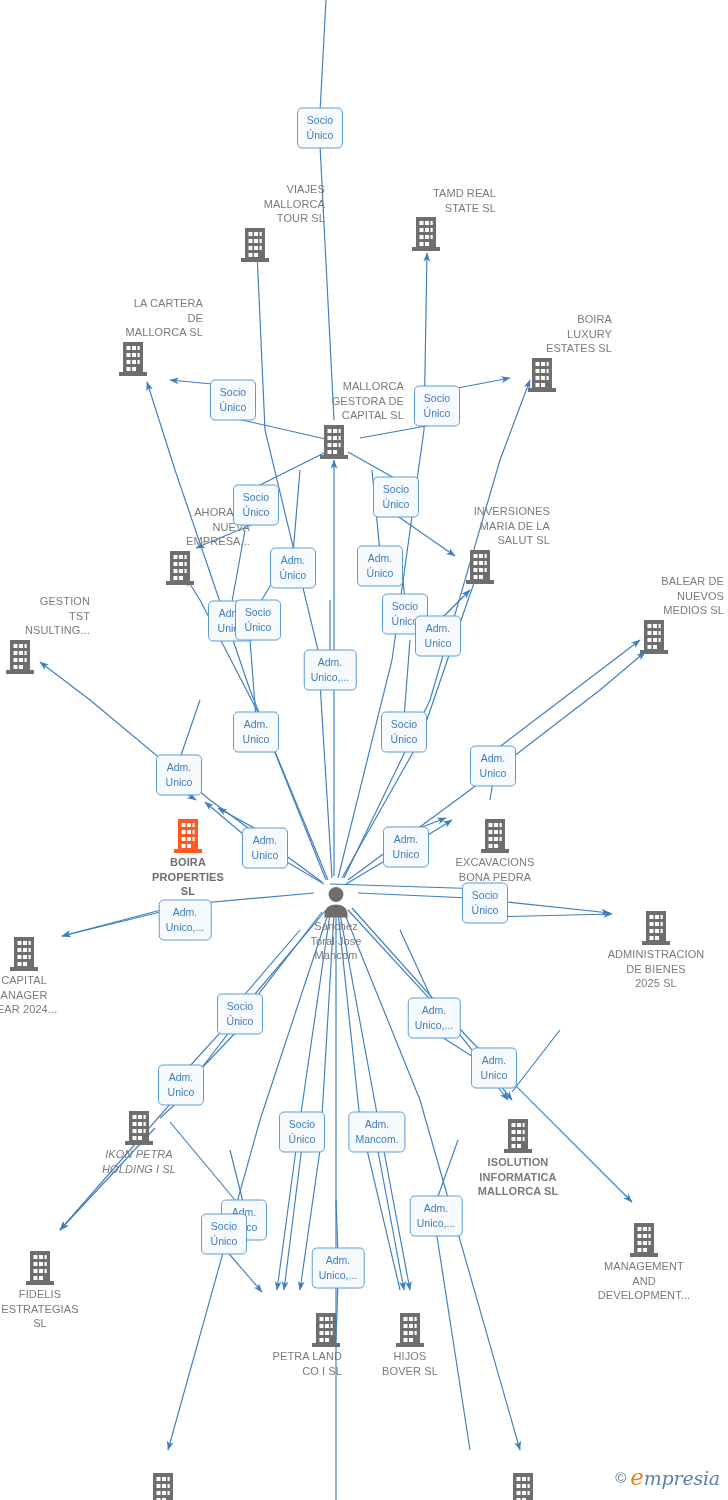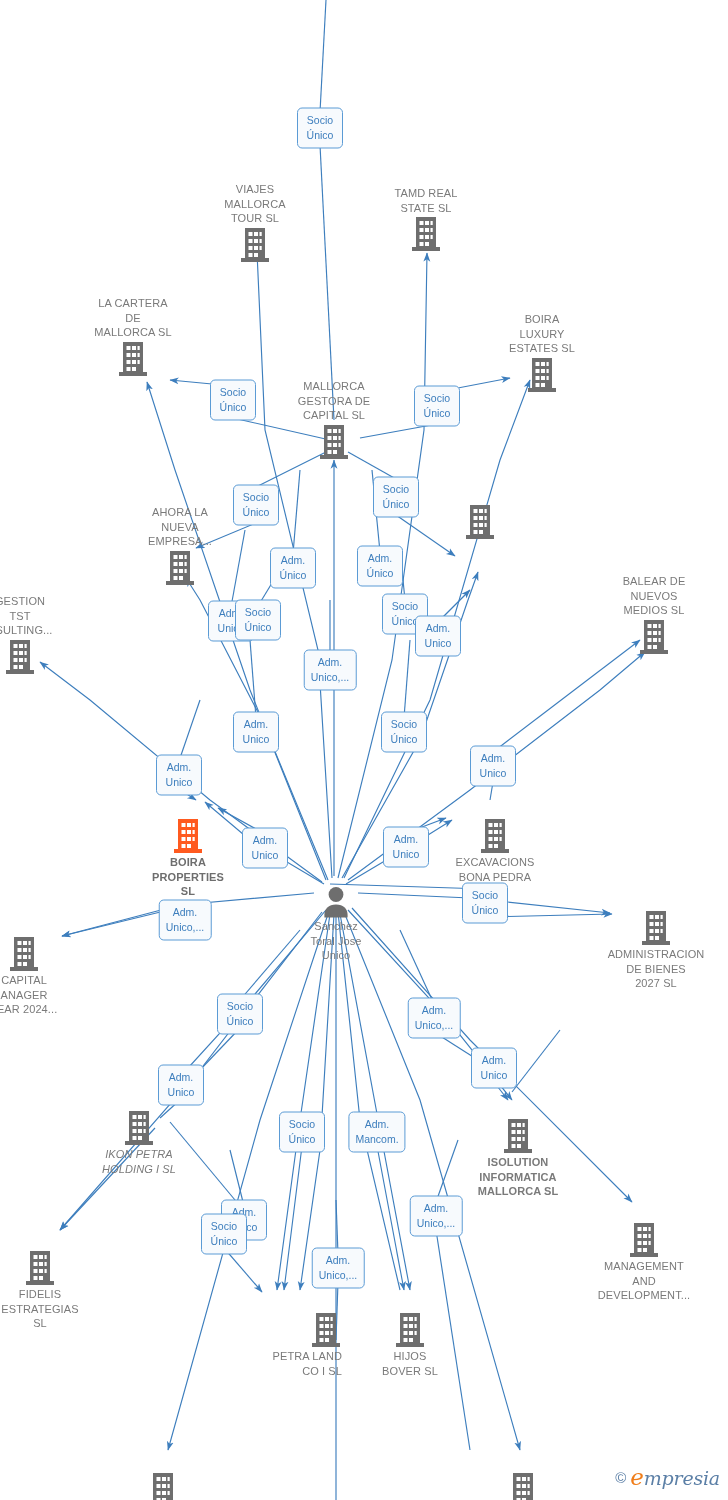--- a/index.html
+++ b/index.html
@@ -12,21 +12,21 @@
   svg.edges{position:absolute;left:0;top:0;width:728px;height:1500px;pointer-events:none;}
 
   
   .node{position:absolute;transform:translate(-50%,0);text-align:center;width:140px;}
   .node .glyph{display:block;margin:0 auto;line-height:0;}
   .node .cap{
     display:block;font-size:11px;line-height:14.5px;color:#7a7a7a;
     letter-spacing:.1px;white-space:pre-line;
   }
   .node.below .cap{margin-top:1px;}
-  .node.above .cap{margin-bottom:1px;}
+  .node.above .cap{margin-bottom:1px;text-align:right;}
   .node.highlight .cap{color:#6e6e6e;font-weight:bold;}
 
   
   .chip{
     position:absolute;transform:translate(-50%,-50%);
     box-sizing:border-box;
     background:#f7fafd;border:1px solid #5b9bd5;border-radius:5px;
     color:#3d7ebd;font-size:10.5px;line-height:15px;
     padding:4px 6px 5px;text-align:center;white-space:pre-line;
     min-width:46px;
@@ -257,20 +257,23 @@
               <rect x="20.5" y="12" width="2.2" height="4"></rect>
               <rect x="9.5" y="19" width="4" height="4"></rect>
               <rect x="15" y="19" width="4" height="4"></rect>
               <rect x="20.5" y="19" width="2.2" height="4"></rect>
               <rect x="9.5" y="26" width="4" height="4"></rect>
               <rect x="15" y="26" width="4" height="4"></rect>
             </g>
           </svg></span>
       </div>
       <div class="node above" style="left: 480px; top: 504px;">
+        <span class="cap">INVERSIONES
+MARIA DE LA
+SALUT  SL</span>
         <span class="glyph"><svg width="32" height="36" viewBox="0 0 32 36" xmlns="http://www.w3.org/2000/svg">
             <rect x="6" y="1" width="20" height="30" fill="#6e6e6e"></rect>
             <rect x="2" y="31" width="28" height="4" fill="#6e6e6e"></rect>
             <g fill="#ffffff">
               <rect x="9.5" y="5" width="4" height="4"></rect>
               <rect x="15" y="5" width="4" height="4"></rect>
               <rect x="20.5" y="5" width="2.2" height="4"></rect>
               <rect x="9.5" y="12" width="4" height="4"></rect>
               <rect x="15" y="12" width="4" height="4"></rect>
               <rect x="20.5" y="12" width="2.2" height="4"></rect>
@@ -405,21 +408,21 @@
               <rect x="20.5" y="12" width="2.2" height="4"></rect>
               <rect x="9.5" y="19" width="4" height="4"></rect>
               <rect x="15" y="19" width="4" height="4"></rect>
               <rect x="20.5" y="19" width="2.2" height="4"></rect>
               <rect x="9.5" y="26" width="4" height="4"></rect>
               <rect x="15" y="26" width="4" height="4"></rect>
             </g>
           </svg></span>
         <span class="cap">ADMINISTRACION
 DE BIENES
-2027  SL</span>
+2025  SL</span>
       </div>
       <div class="node below" style="left: 139px; top: 1110px; font-style: italic;">
         <span class="glyph"><svg width="32" height="36" viewBox="0 0 32 36" xmlns="http://www.w3.org/2000/svg">
             <rect x="6" y="1" width="20" height="30" fill="#6e6e6e"></rect>
             <rect x="2" y="31" width="28" height="4" fill="#6e6e6e"></rect>
             <g fill="#ffffff">
               <rect x="9.5" y="5" width="4" height="4"></rect>
               <rect x="15" y="5" width="4" height="4"></rect>
               <rect x="20.5" y="5" width="2.2" height="4"></rect>
               <rect x="9.5" y="12" width="4" height="4"></rect>
@@ -581,21 +584,21 @@
             </g>
           </svg></span>
       </div>
       <div class="node below" style="left: 336px; top: 886px;">
         <span class="glyph"><svg width="34" height="32" viewBox="0 0 34 32" xmlns="http://www.w3.org/2000/svg">
             <circle cx="17" cy="8.5" r="7.4" fill="#6e6e6e"></circle>
             <path d="M17 18.5c-7.6 0-11.6 4.6-11.6 10.2v2.8h23.2v-2.8c0-5.6-4-10.2-11.6-10.2z" fill="#6e6e6e"></path>
           </svg></span>
         <span class="cap">Sanchez
 Toral Jose
-Unico</span>
+Mancom</span>
       </div>
     </div>
 
   <div id="chips">
       <div class="chip" style="left: 320px; top: 128px;">Socio
 Único</div>
       <div class="chip" style="left: 233px; top: 400px;">Socio
 Único</div>
       <div class="chip" style="left: 437px; top: 406px;">Socio
 Único</div>

